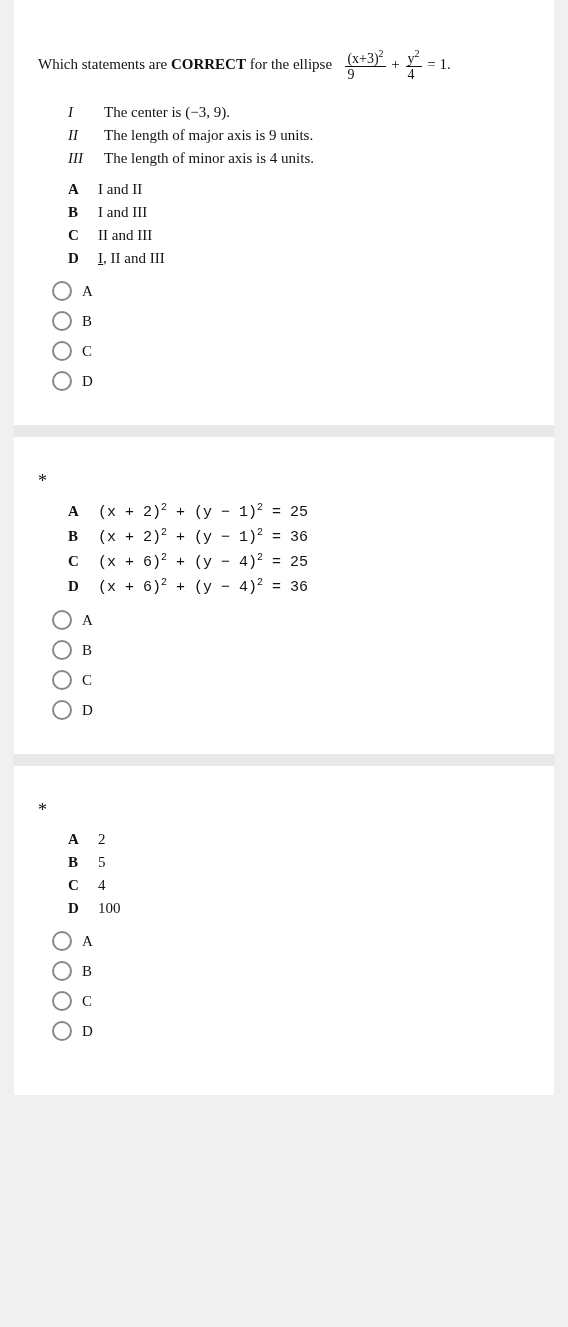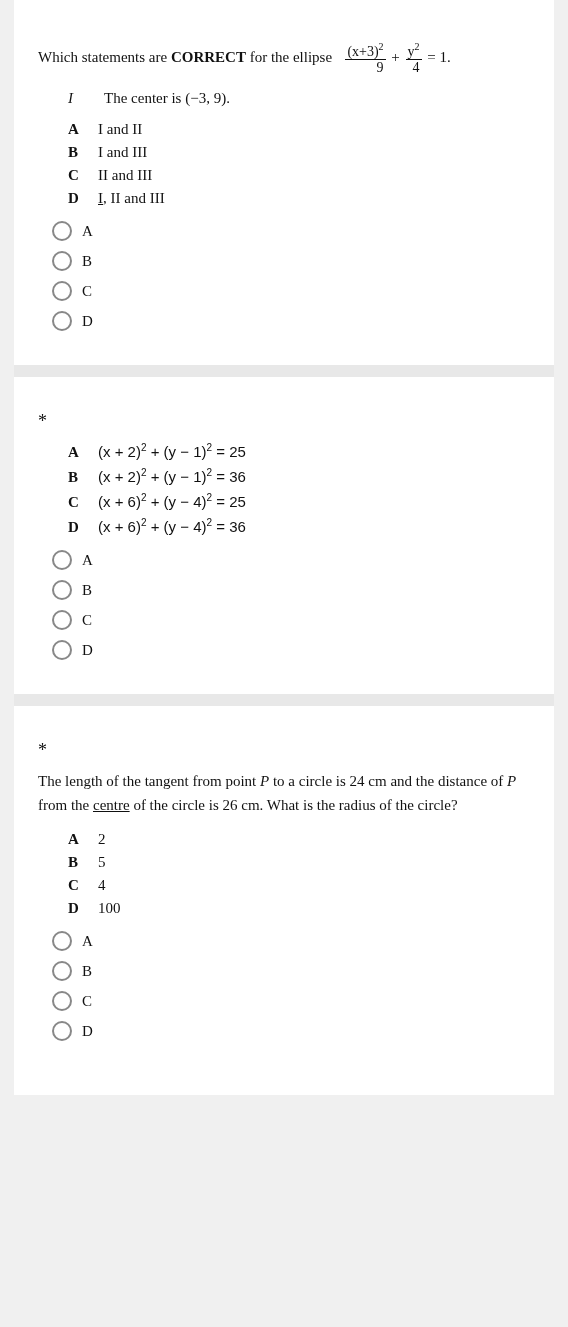--- a/index.html
+++ b/index.html
@@ -24,25 +24,25 @@
     .question-text {
       font-size: 15px;
       line-height: 1.6;
       margin-bottom: 14px;
       color: #111;
     }
     .question-text b { font-weight: bold; }
     .fraction {
       display: inline-flex;
       flex-direction: column;
-      align-items: flex-end;
+      align-items: flex-start;
       vertical-align: middle;
       font-size: 14px;
       line-height: 1.1;
-      margin: 1px 2px;
+      margin: 8px 2px;
     }
     .fraction .num { border-bottom: 1px solid #111; padding: 0 2px; }
     .fraction .den { padding: 0 2px; }
     sup { font-size: 10px; vertical-align: super; }
 
     .statements {
       margin: 10px 0 14px 30px;
     }
     .statement-row {
       display: flex;
@@ -101,21 +101,21 @@
       background: #e8e8e8;
       margin: 0 -24px;
     }
     .asterisk {
       font-size: 18px;
       color: #111;
       margin: 14px 0 8px 0;
     }
 
     .math-option {
-      font-family: Liberation Sans, sans-serif;
+      font-family: Liberation Mono, monospace;
       font-size: 15px;
     }
   </style>
 </head>
 <body>
 
 <div class="page">
 
   <div class="question-block">
     <div class="question-text">
@@ -131,20 +131,28 @@
         <span class="den">4</span>
       </span>
       = 1.
     </div>
 
     <div class="statements">
       <div class="statement-row">
         <span class="stmt-label">I</span>
         <span class="stmt-text">The center is (−3, 9).</span>
       </div>
+      <div class="statement-row">
+        <span class="stmt-label">II</span>
+        <span class="stmt-text">The length of major axis is 9 units.</span>
+      </div>
+      <div class="statement-row">
+        <span class="stmt-label">III</span>
+        <span class="stmt-text">The length of minor axis is 4 units.</span>
+      </div>
     </div>
 
     <div class="options-table">
       <div class="option-row">
         <span class="opt-letter">A</span>
         <span class="opt-text">I and II</span>
       </div>
       <div class="option-row">
         <span class="opt-letter">B</span>
         <span class="opt-text">I and III</span>
@@ -220,23 +228,20 @@
         <div class="radio-circle"></div>
         <span>D</span>
       </div>
     </div>
   </div>
 
   <div class="divider"></div>
 
   <div class="question-block">
     <div class="asterisk">*</div>
-    <div class="question-text">
-      The length of the tangent from point <i>P</i> to a circle is 24 cm and the distance of <i>P</i> from the <span class="underline">centre</span> of the circle is 26 cm. What is the radius of the circle?
-    </div>
 
     <div class="options-table">
       <div class="option-row">
         <span class="opt-letter">A</span>
         <span class="opt-text">2</span>
       </div>
       <div class="option-row">
         <span class="opt-letter">B</span>
         <span class="opt-text">5</span>
       </div>

